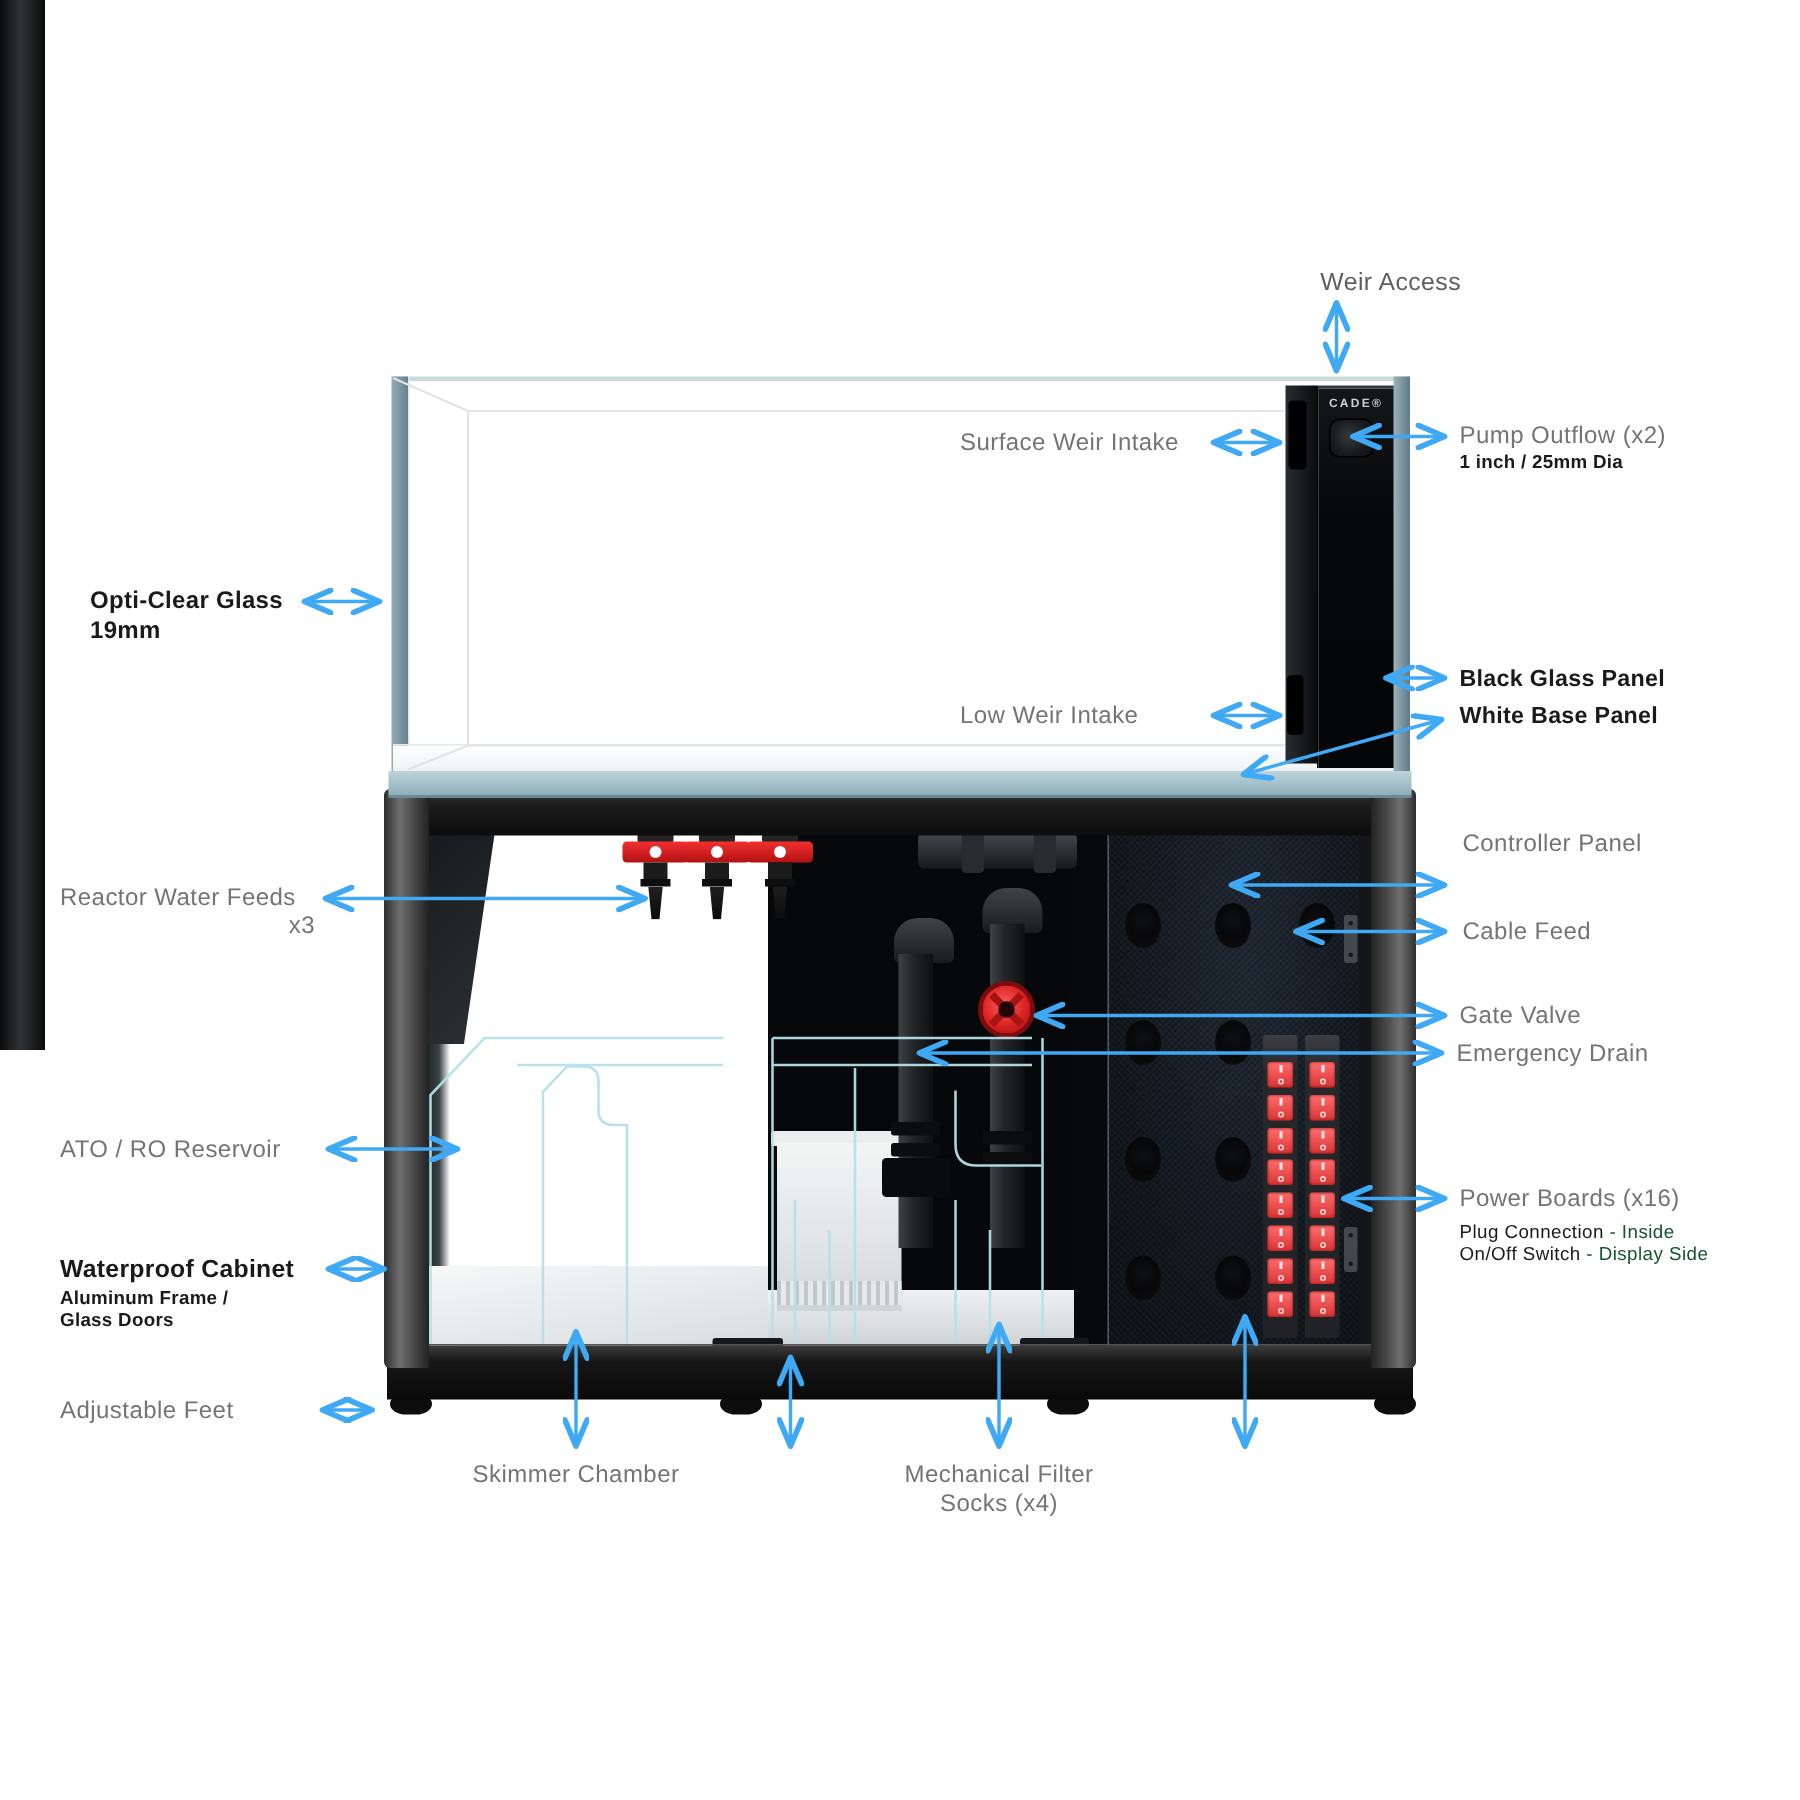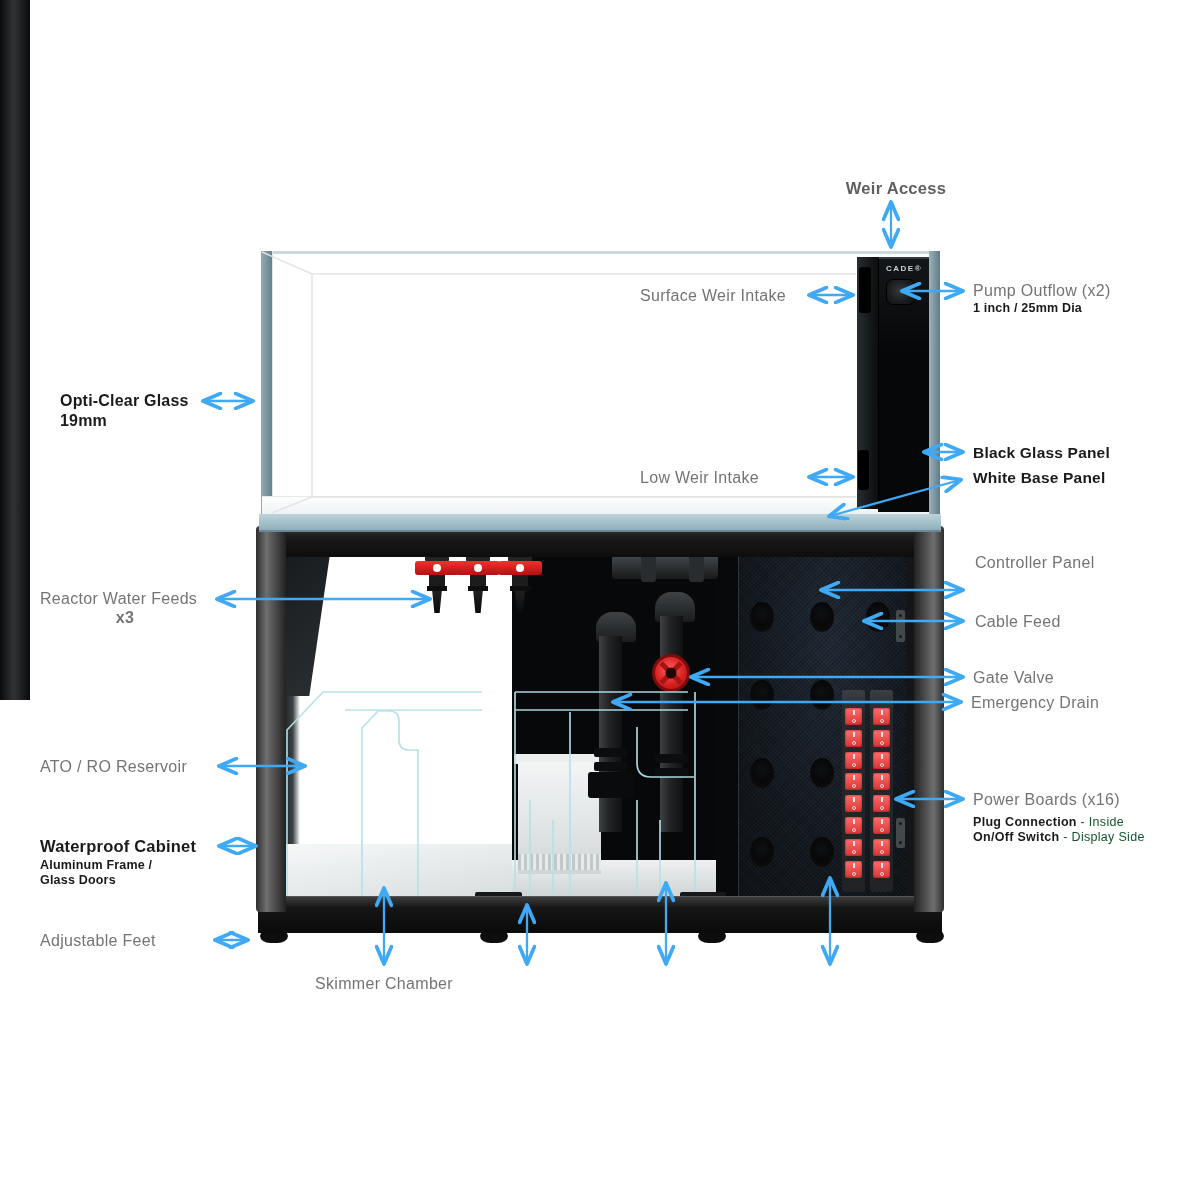--- a/index.html
+++ b/index.html
@@ -4,24 +4,24 @@
 <style>
   html,body{margin:0;padding:0;background:#fff;}
   #canvas{position:relative;width:1200px;height:1200px;background:#ffffff;overflow:hidden;
           font-family:"Liberation Sans","DejaVu Sans",sans-serif;}
   .abs{position:absolute;}
 
   
   .lbl{position:absolute;font-size:16px;color:#747474;letter-spacing:.3px;white-space:nowrap;}
   .lbl.dark{color:#1a1a1a;font-weight:700;font-size:15.5px;letter-spacing:.2px;}
   .lbl.sub{font-size:12.5px;font-weight:700;color:#1a1a1a;letter-spacing:.2px;}
-  .lbl.center{text-align:center;font-weight:bold;}
+  .lbl.center{text-align:right;}
   .lbl.right{}
   .lbl.twoline{line-height:19px;text-align:center;}
-  .mini-bold{font-size:12.5px;font-weight:700;color:#1a1a1a;}
+  .mini-bold{font-size:12.5px;font-weight:400;color:#1a1a1a;}
   .mini-gray{font-size:12.5px;font-weight:400;color:#14532d;}
 
   
   .tank-top-line{left:262px;top:251px;width:678px;height:3px;background:#c9d9de;}
   .tank-left-edge{left:261px;top:251px;width:11px;height:263px;
     background:linear-gradient(90deg,#94abb4,#66828e);border-right:1px solid #dfe7ea;}
   .tank-right-edge{left:929px;top:251px;width:11px;height:263px;z-index:30;
     background:linear-gradient(90deg,#9db2bb,#5f7b87);}
   .tank-base-white{left:262px;top:496px;width:678px;height:19px;
     background:linear-gradient(180deg,#fdfefe,#edf1f2);border-top:1px solid #e3e8e9;}
@@ -404,14 +404,18 @@
     <span class="mini-bold">Plug Connection</span><span class="mini-gray"> - Inside</span>
   </div>
   <div class="lbl" style="left:973px;top:827px;">
     <span class="mini-bold">On/Off Switch</span><span class="mini-gray"> - Display Side</span>
   </div>
 
   <div class="lbl twoline" style="left:304px;top:974px;width:160px;">
     <div>Skimmer Chamber</div>
     <div></div>
   </div>
+  <div class="lbl twoline" style="left:586px;top:974px;width:160px;">
+    <div>Mechanical Filter</div>
+    <div>Socks (x4)</div>
+  </div>
 
 </div>
 
 </body></html>

